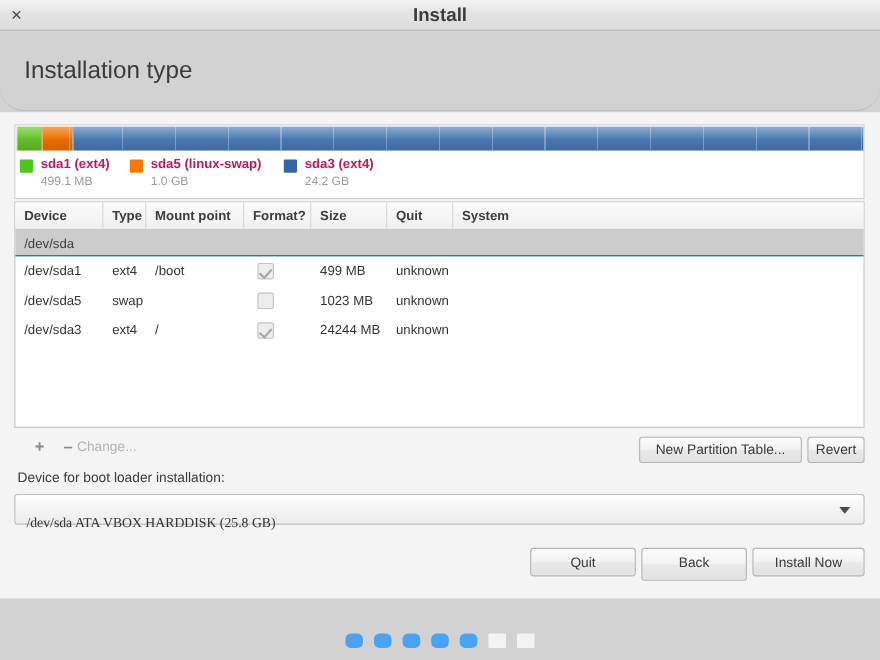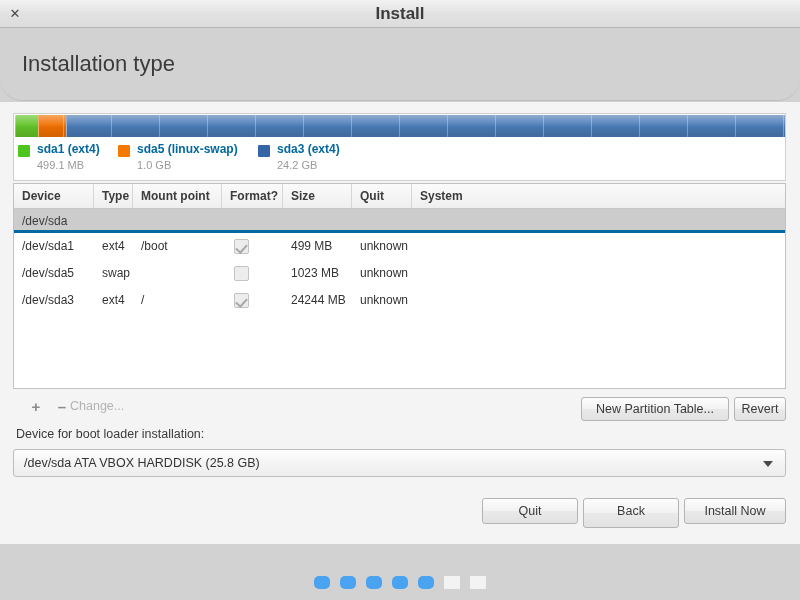--- a/index.html
+++ b/index.html
@@ -73,21 +73,21 @@
   .legend {
     position: absolute; left: 4px; top: 28px; width: 760px; height: 38px;
   }
   .legend-item { position: absolute; top: 0; }
   .legend-swatch {
     position: absolute; left: 0; top: 3px; width: 12px; height: 12px;
     border-radius: 1px;
   }
   .legend-name {
     position: absolute; left: 19px; top: 0;
-    font-size: 12px; font-weight: bold; color: #0369a1; white-space: nowrap;
+    font-size: 12px; font-weight: bold; color: #be185d; white-space: nowrap;
   }
   .legend-size {
     position: absolute; left: 19px; top: 17px;
     font-size: 11px; color: #9a9a9a; white-space: nowrap;
   }
 
   
   .table-wrap {
     position: absolute; left: 13px; top: 81px; width: 773px; height: 206px;
     background: #ffffff; border: 1px solid #c2c2c2;
@@ -102,21 +102,21 @@
     font-size: 12px; font-weight: bold; color: #3c3c3c;
     padding-left: 8px; white-space: nowrap;
     border-right: 1px solid #d6d6d6;
   }
   .th.last { border-right: none; }
 
   .drive-row {
     position: relative; height: 24px; line-height: 24px;
     background: #cccccc;
     font-size: 12px; color: #3c3c3c; padding-left: 8px;
-    border-bottom: 3px solid #0369a1;
+    border-bottom: 1px solid #0369a1;
   }
 
   .tbody { position: relative; }
   .trow {
     position: relative; height: 27px; line-height: 27px;
     font-size: 12px; color: #333333;
   }
   .cell {
     position: absolute; top: 0; height: 27px; line-height: 27px;
     padding-left: 8px; white-space: nowrap;
@@ -161,22 +161,22 @@
     position: absolute; left: 16px; top: 325px;
     font-size: 12.5px; color: #3a3a3a;
   }
   .combo {
     position: absolute; left: 13px; top: 347px; width: 773px; height: 28px;
     background: linear-gradient(to bottom, #fdfdfd 0%, #f4f4f4 50%, #ededed 100%);
     border: 1px solid #bdbdbd; border-radius: 3px;
     cursor: pointer;
   }
   .combo-text {
-    position: absolute; left: 10px; top: 0; height: 26px; line-height: 26px;
-    font-size: 12.5px; color: #333333; white-space: nowrap;
+    position: absolute; left: 10px; top: 12px; height: 26px; line-height: 26px;
+    font-size: 12.5px; color: #333333; white-space: nowrap; font-family: Liberation Serif, serif;
   }
   .combo-arrow {
     position: absolute; right: 12px; top: 11px;
     width: 0; height: 0;
     border-left: 5px solid transparent;
     border-right: 5px solid transparent;
     border-top: 6px solid #4a4a4a;
   }
 
   

